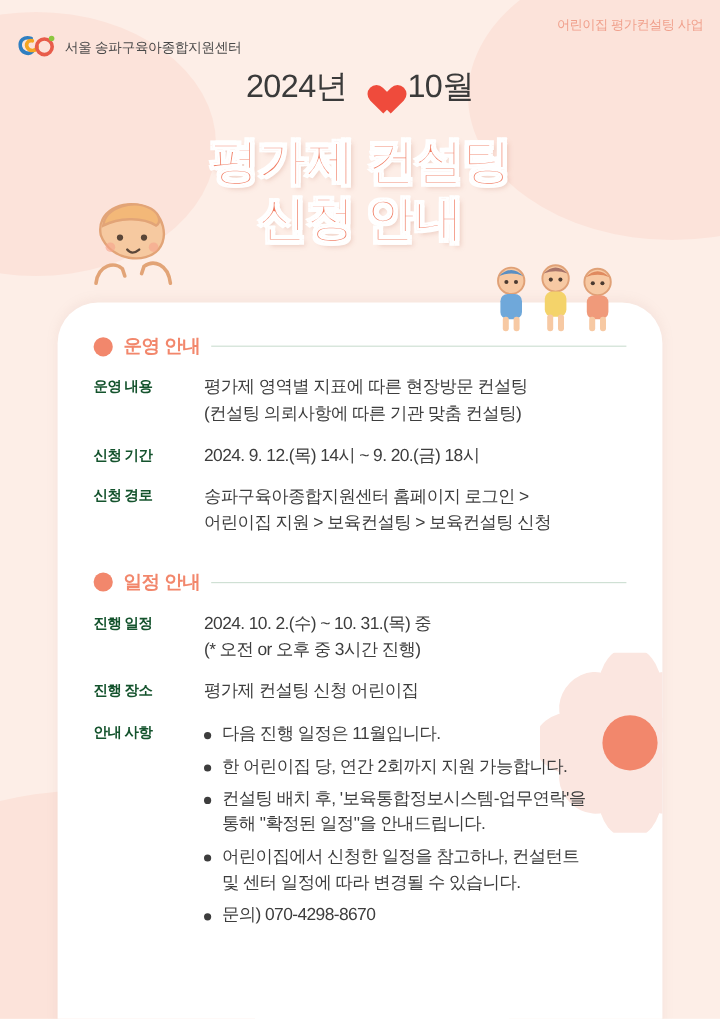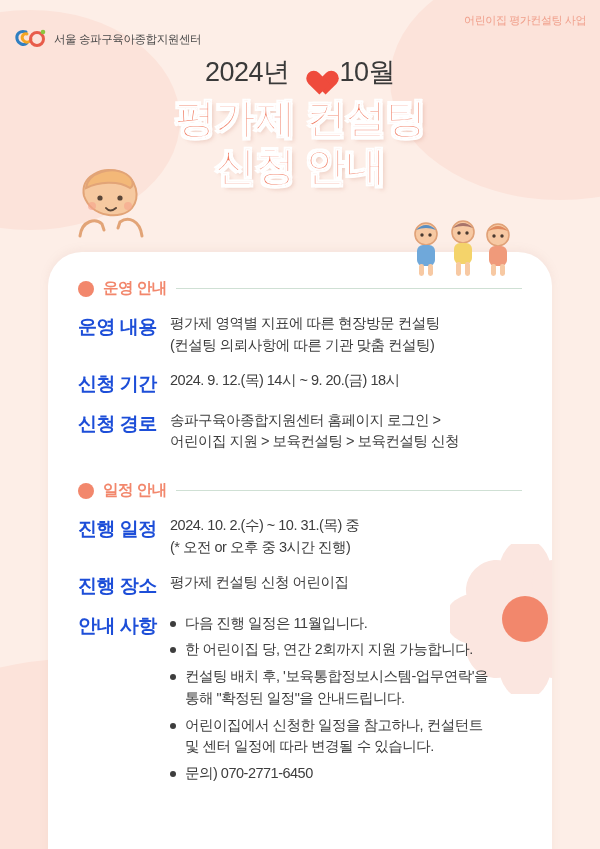--- a/index.html
+++ b/index.html
@@ -110,21 +110,21 @@
     left: 15px;
     transform: rotate(45deg);
     transform-origin: 0 100%;
   }
   .heart::after {
     left: 15px;
     transform: rotate(-45deg);
     transform-origin: 100% 100%;
   }
   .title-main {
-    margin-top: 4px;
+    margin-top: 20px;
     font-size: 41px;
     font-weight: bold;
     line-height: 1.18;
     color: #f0795f;
     letter-spacing: -1px;
     -webkit-text-stroke: 1px #ffffff;
     text-shadow:
       2px 2px 0 #ffffff,
       -2px 2px 0 #ffffff,
       2px -2px 0 #ffffff,
@@ -197,23 +197,23 @@
     z-index: 3;
   }
   .row {
     display: flex;
     align-items: flex-start;
     margin-bottom: 13px;
   }
   .row-label {
     width: 92px;
     flex: none;
-    font-size: 19px;
+    font-size: 12px;
     font-weight: bold;
-    color: #1d4ed8;
+    color: #14532d;
     letter-spacing: -0.5px;
     padding-top: 1px;
     text-align: left;
   }
   .row-value {
     font-size: 14.5px;
     color: #3d3d3d;
     line-height: 1.5;
     letter-spacing: -0.5px;
     white-space: pre-line;
@@ -410,19 +410,19 @@
       </div>
       <div class="row">
         <div class="row-label">안내 사항</div>
         <ul class="bullets">
           <li>다음 진행 일정은 11월입니다.</li>
           <li>한 어린이집 당, 연간 2회까지 지원 가능합니다.</li>
           <li>컨설팅 배치 후, '보육통합정보시스템-업무연락'을
 통해 "확정된 일정"을 안내드립니다.</li>
           <li>어린이집에서 신청한 일정을 참고하나, 컨설턴트
 및 센터 일정에 따라 변경될 수 있습니다.</li>
-          <li>문의) 070-2771-6450</li>
+          <li>문의) 070-4298-8670</li>
         </ul>
       </div>
     </div>
 
   </div>
 </div>
 
 </body></html>

